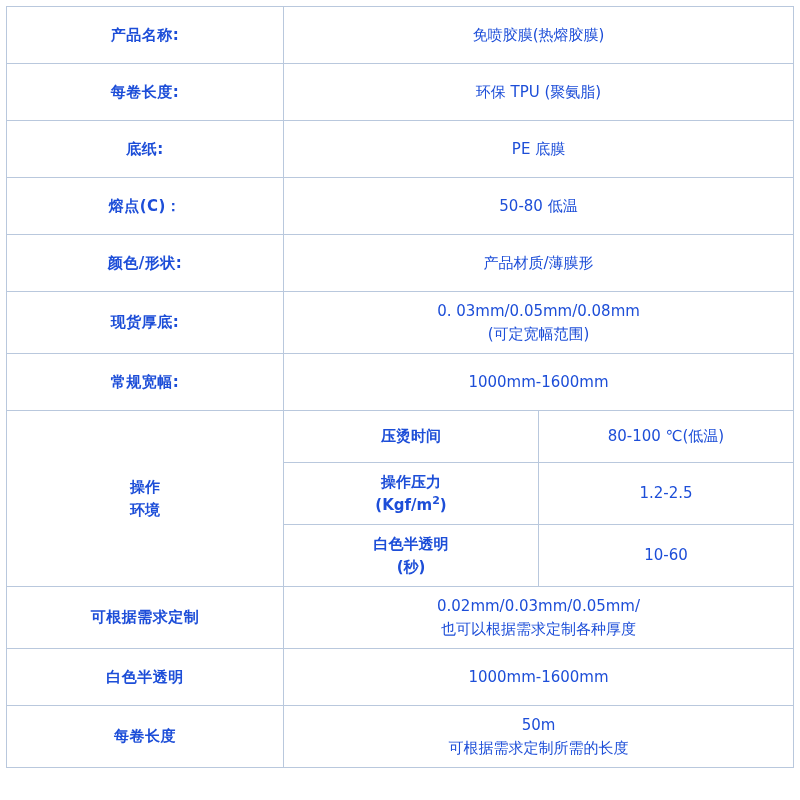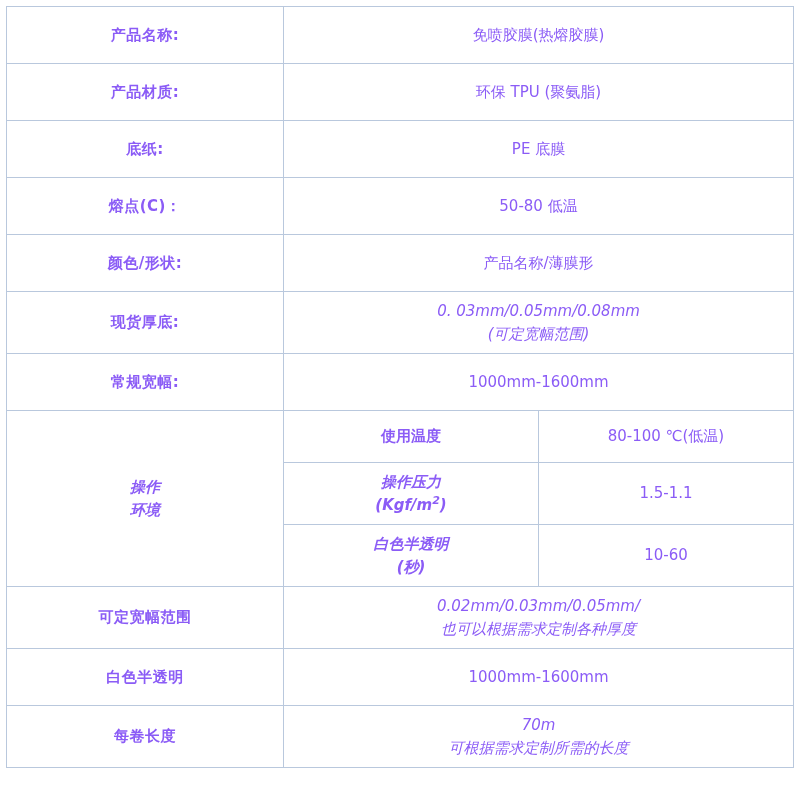--- a/index.html
+++ b/index.html
@@ -16,21 +16,21 @@
   .spec-table {
     width: 788px;
     margin: 6px auto 0 auto;
     border-collapse: collapse;
     table-layout: fixed;
   }
   .spec-table td {
     border: 1px solid #b9c8dd;
     text-align: center;
     vertical-align: middle;
-    color: #8b5cf6;
+    color: #1d4ed8;
     font-size: 15px;
     line-height: 1.5;
     padding: 0 6px;
   }
   .label-cell {
     font-weight: bold;
     width: 264px;
     letter-spacing: 0.5px;
   }
   .value-cell {
@@ -40,102 +40,102 @@
     font-weight: bold;
     width: 264px;
   }
   .sub-value {
     width: 260px;
     margin-top: 44px;
   }
   .row-h1 { height: 56px; }
   .row-h2 { height: 61px; }
   .row-h3 { height: 51px; }
-  .stack-line { display: block; font-style: italic; }
+  .stack-line { display: block; }
   .env-cell {
     font-weight: bold;
     line-height: 1.9;
   }
   .sup {
     font-size: 11px;
     vertical-align: super;
   }
 </style>
 </head>
 <body>
 
 <table class="spec-table">
   <tbody>
     <tr>
       <td class="label-cell row-h1">产品名称:</td>
       <td class="value-cell row-h1" colspan="2">免喷胶膜(热熔胶膜)</td>
     </tr>
     <tr>
-      <td class="label-cell row-h1">产品材质:</td>
+      <td class="label-cell row-h1">每卷长度:</td>
       <td class="value-cell row-h1" colspan="2">环保 TPU (聚氨脂)</td>
     </tr>
     <tr>
       <td class="label-cell row-h1">底纸:</td>
       <td class="value-cell row-h1" colspan="2">PE 底膜</td>
     </tr>
     <tr>
       <td class="label-cell row-h1">熔点(C)：</td>
       <td class="value-cell row-h1" colspan="2">50-80 低温</td>
     </tr>
     <tr>
       <td class="label-cell row-h1">颜色/形状:</td>
-      <td class="value-cell row-h1" colspan="2">产品名称/薄膜形</td>
+      <td class="value-cell row-h1" colspan="2">产品材质/薄膜形</td>
     </tr>
     <tr>
       <td class="label-cell row-h2">现货厚底:</td>
       <td class="value-cell row-h2" colspan="2">
         <span class="stack-line">0.  03mm/0.05mm/0.08mm</span>
         <span class="stack-line">(可定宽幅范围)</span>
       </td>
     </tr>
     <tr>
       <td class="label-cell row-h1">常规宽幅:</td>
       <td class="value-cell row-h1" colspan="2">1000mm-1600mm</td>
     </tr>
 
     <tr>
       <td class="env-cell" rowspan="3">
         <span class="stack-line">操作</span>
         <span class="stack-line">环境</span>
       </td>
-      <td class="sub-label row-h3">使用温度</td>
+      <td class="sub-label row-h3">压烫时间</td>
       <td class="sub-value row-h3">80-100 ℃(低温)</td>
     </tr>
     <tr>
       <td class="sub-label row-h2">
         <span class="stack-line">操作压力</span>
         <span class="stack-line"><span>(Kgf/m</span><span class="sup">2</span><span>)</span></span>
       </td>
-      <td class="sub-value row-h2">1.5-1.1</td>
+      <td class="sub-value row-h2">1.2-2.5</td>
     </tr>
     <tr>
       <td class="sub-label row-h2">
         <span class="stack-line">白色半透明</span>
         <span class="stack-line">(秒)</span>
       </td>
       <td class="sub-value row-h2">10-60</td>
     </tr>
 
     <tr>
-      <td class="label-cell row-h2">可定宽幅范围</td>
+      <td class="label-cell row-h2">可根据需求定制</td>
       <td class="value-cell row-h2" colspan="2">
         <span class="stack-line">0.02mm/0.03mm/0.05mm/</span>
         <span class="stack-line">也可以根据需求定制各种厚度</span>
       </td>
     </tr>
     <tr>
       <td class="label-cell row-h1">白色半透明</td>
       <td class="value-cell row-h1" colspan="2">1000mm-1600mm</td>
     </tr>
     <tr>
       <td class="label-cell row-h2">每卷长度</td>
       <td class="value-cell row-h2" colspan="2">
-        <span class="stack-line">70m</span>
+        <span class="stack-line">50m</span>
         <span class="stack-line">可根据需求定制所需的长度</span>
       </td>
     </tr>
   </tbody>
 </table>
 
 </body></html>

